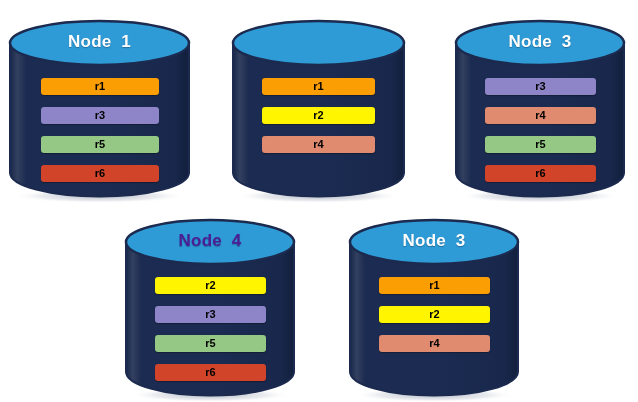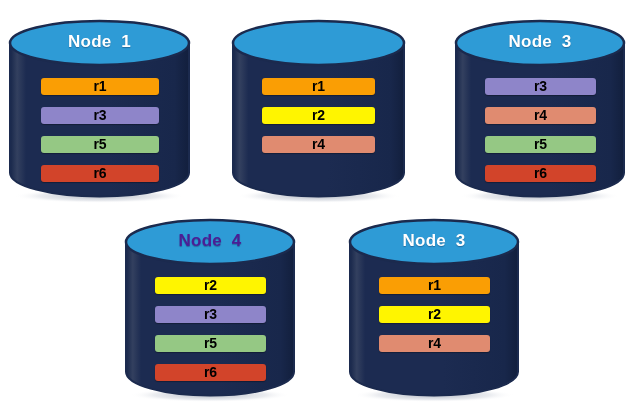--- a/index.html
+++ b/index.html
@@ -49,21 +49,21 @@
   .bars {
     position: absolute;
     z-index: 6;
   }
   .bar {
     position: relative;
     border-radius: 3px;
     height: 17px;
     line-height: 17px;
     text-align: center;
-    font-size: 14px;
+    font-size: 11px;
     font-weight: bold;
     color: #000000;
     box-sizing: border-box;
     box-shadow: 0 1px 1px rgba(0,0,0,0.30);
   }
   .bar + .bar {
     margin-top: 12px;
   }
   .bar-label {
     display: block;

